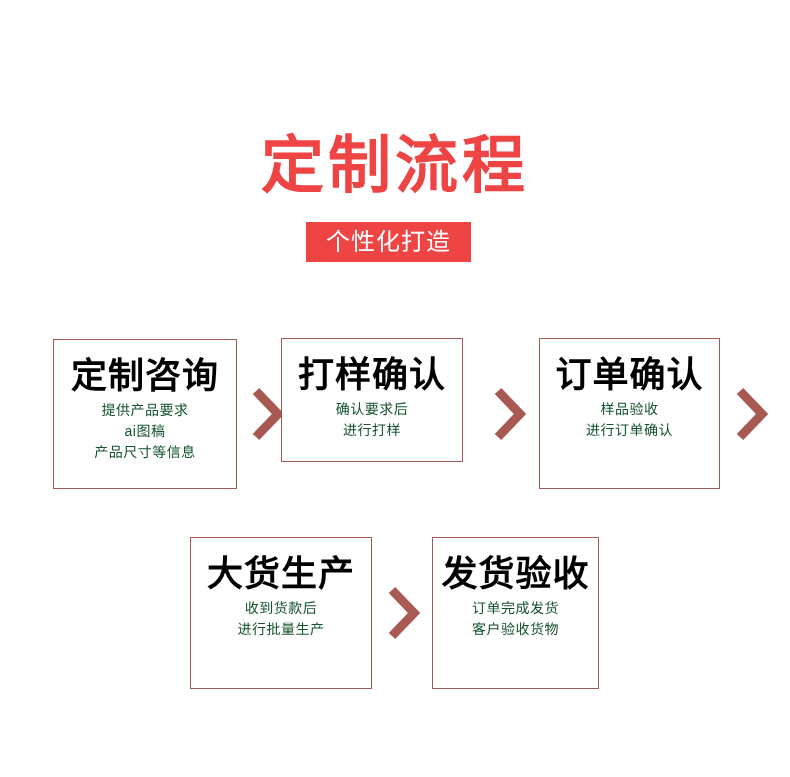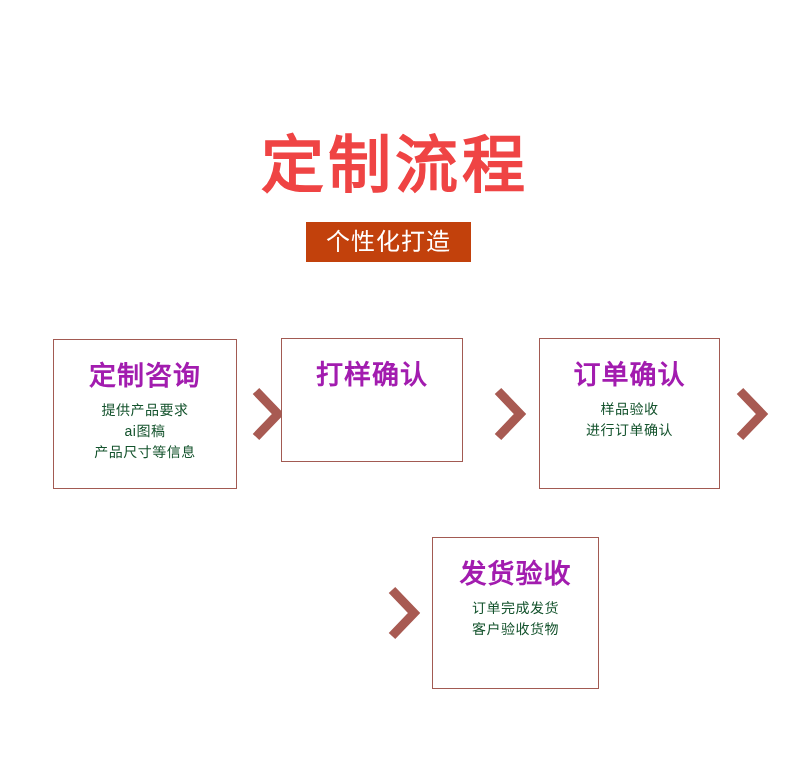--- a/index.html
+++ b/index.html
@@ -44,43 +44,43 @@
     letter-spacing: 4px;
     color: #ef4444;
     white-space: nowrap;
   }
   .subtitle-badge {
     position: absolute;
     left: 306px;
     top: 222px;
     width: 165px;
     height: 40px;
-    background: #c2410c;
+    background: #ef4444;
     color: #ffffff;
     font-size: 24px;
     line-height: 40px;
     text-align: center;
     letter-spacing: 1px;
     box-sizing: border-box;
     white-space: nowrap;
   }
 
   
   .flow-box {
     position: absolute;
     box-sizing: border-box;
     border: 1px solid #a25a52;
     background: #ffffff;
     text-align: center;
   }
   .box-title {
-    font-size: 27px;
+    font-size: 36px;
     line-height: 34px;
     font-weight: 700;
-    color: #a21caf;
+    color: #000000;
     letter-spacing: 1px;
     white-space: nowrap;
   }
   .box-lines {
     margin-top: 7px;
   }
   .box-line {
     font-size: 14px;
     line-height: 21px;
     color: #14532d;
@@ -138,20 +138,24 @@
 
   <div class="chevron" id="chevron-1">
     <svg viewBox="0 0 36 54" xmlns="http://www.w3.org/2000/svg" aria-hidden="true">
       <path d="M7 4 L29 27 L7 50" fill="none" stroke="#a85a52" stroke-width="9" stroke-linecap="butt" stroke-linejoin="miter"></path>
     </svg>
   </div>
 
   <div class="flow-box" id="box-2">
     <div class="box-content">
       <div class="box-title">打样确认</div>
+      <div class="box-lines">
+        <div class="box-line">确认要求后</div>
+        <div class="box-line">进行打样</div>
+      </div>
     </div>
   </div>
 
   <div class="chevron" id="chevron-2">
     <svg viewBox="0 0 36 54" xmlns="http://www.w3.org/2000/svg" aria-hidden="true">
       <path d="M7 4 L29 27 L7 50" fill="none" stroke="#a85a52" stroke-width="9" stroke-linecap="butt" stroke-linejoin="miter"></path>
     </svg>
   </div>
 
   <div class="flow-box" id="box-3">
@@ -163,20 +167,29 @@
       </div>
     </div>
   </div>
 
   <div class="chevron" id="chevron-3">
     <svg viewBox="0 0 36 54" xmlns="http://www.w3.org/2000/svg" aria-hidden="true">
       <path d="M7 4 L29 27 L7 50" fill="none" stroke="#a85a52" stroke-width="9" stroke-linecap="butt" stroke-linejoin="miter"></path>
     </svg>
   </div>
 
+  <div class="flow-box" id="box-4">
+    <div class="box-content">
+      <div class="box-title">大货生产</div>
+      <div class="box-lines">
+        <div class="box-line">收到货款后</div>
+        <div class="box-line">进行批量生产</div>
+      </div>
+    </div>
+  </div>
 
   <div class="chevron" id="chevron-4">
     <svg viewBox="0 0 36 54" xmlns="http://www.w3.org/2000/svg" aria-hidden="true">
       <path d="M7 4 L29 27 L7 50" fill="none" stroke="#a85a52" stroke-width="9" stroke-linecap="butt" stroke-linejoin="miter"></path>
     </svg>
   </div>
 
   <div class="flow-box" id="box-5">
     <div class="box-content">
       <div class="box-title">发货验收</div>

